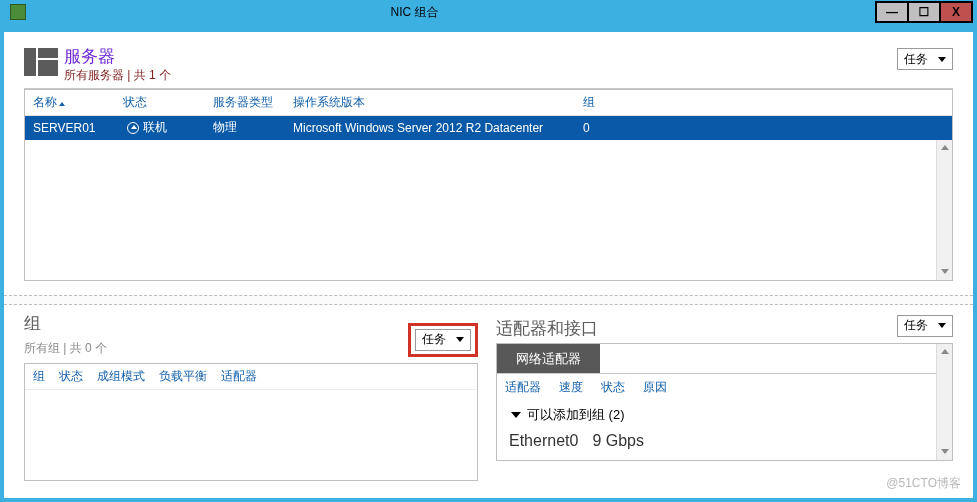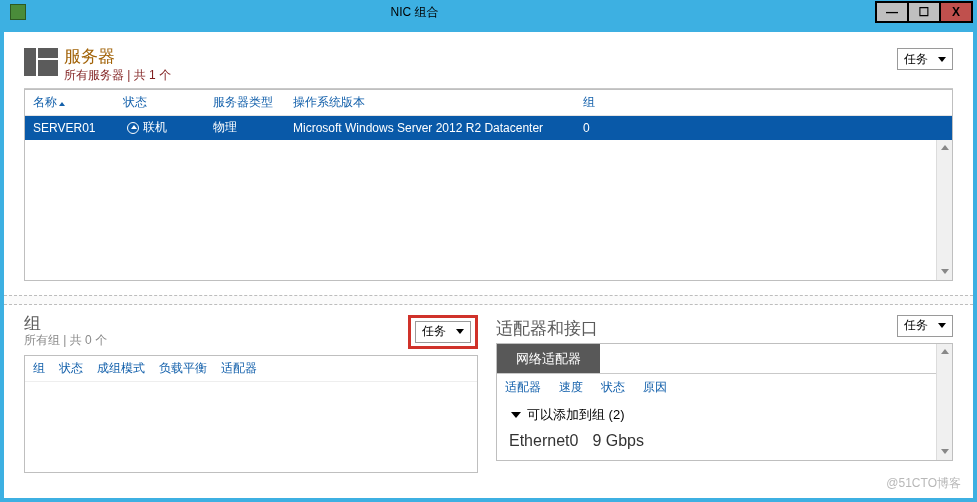--- a/index.html
+++ b/index.html
@@ -10,21 +10,21 @@
   .title-text { flex:1; text-align:center; color:#000; font-size:12px; margin-left:-80px; }
   .winbtns { display:flex; }
   .winbtn { width:34px; height:22px; border:2px solid #000; background:#bfbfbf; display:flex; align-items:center; justify-content:center; margin-left:-2px; font-size:12px; font-weight:bold; }
   .winbtn.close { background:#c0504d; color:#000; }
   .content { padding:16px 20px 10px 20px; }
   .panel-head { display:flex; align-items:flex-start; }
   .srv-icon { width:34px; height:28px; position:relative; margin-right:6px; }
   .srv-icon .b1{position:absolute;left:0;top:0;width:12px;height:28px;background:#5b5b5b;}
   .srv-icon .b2{position:absolute;left:14px;top:0;width:20px;height:10px;background:#5b5b5b;}
   .srv-icon .b3{position:absolute;left:14px;top:12px;width:20px;height:16px;background:#5b5b5b;}
-  .panel-title { color:#a16207; font-size:17px; font-weight:400; line-height:1.1; }
+  .panel-title { color:#6d28d9; font-size:17px; font-weight:400; line-height:1.1; }
   .panel-sub { color:#7f1d1d; font-size:12px; }
   .task-btn { margin-left:auto; border:1px solid #9a9a9a; height:22px; padding:0 6px; display:flex; align-items:center; font-size:12px; background:#fff; cursor:pointer; }
   .task-btn .arrow { margin-left:10px; border-left:4px solid transparent; border-right:4px solid transparent; border-top:5px solid #000; }
   .hr { height:1px; background:#c9c9c9; margin:4px 0 0 0; }
   .grid { border:1px solid #bfbfbf; }
   .ghdr { display:flex; height:26px; align-items:center; font-size:12px; color:#1360ab; padding:0 8px; border-bottom:1px solid #e4e4e4; }
   .col-name{width:90px;} .col-stat{width:90px;} .col-type{width:80px;}
   .col-os{width:290px;} .col-grp{width:60px;}
   .sort-caret{display:inline-block;margin-left:2px;border-left:3px solid transparent;border-right:3px solid transparent;border-bottom:4px solid #1360ab;}
   .row { display:flex; align-items:center; height:24px; background:#0959a8; color:#fff; font-size:12px; padding:0 8px; }
@@ -35,21 +35,21 @@
   .scroll-track .up,.scroll-track .dn{height:16px;display:flex;align-items:center;justify-content:center;}
   .scroll-track .up div{border-left:4px solid transparent;border-right:4px solid transparent;border-bottom:5px solid #888;}
   .scroll-track .dn{position:absolute;bottom:0;width:100%;}
   .scroll-track .dn div{border-left:4px solid transparent;border-right:4px solid transparent;border-top:5px solid #888;}
   .divider { height:10px; border-top:1px dashed #bdbdbd; border-bottom:1px dashed #bdbdbd; margin:14px -20px 10px -20px; background:#fbfbfb;}
   .lower { display:flex; gap:18px; }
   .lpanel { flex:0 0 454px; }
   .rpanel { flex:1; }
   .lp-head { display:flex; align-items:flex-end; }
   .lp-title { color:#5b5b5b; font-size:17px; line-height:1; }
-  .lp-sub { color:#8a8a8a; font-size:12px; margin-top:0;}
+  .lp-sub { color:#8a8a8a; font-size:12px; margin-top:8px;}
   .highlight-box{border:3px solid #d0322a; padding:3px 4px; margin-left:auto;}
   .lgrid{border:1px solid #bfbfbf;margin-top:6px;height:118px;position:relative;}
   .lg-hdr{display:flex;height:26px;align-items:center;font-size:12px;color:#1360ab;padding:0 8px;gap:14px;border-bottom:1px solid #eee;}
   .tabs{display:flex;border-bottom:1px solid #c9c9c9;height:30px;}
   .tab{padding:5px 18px;font-size:13px;border:1px solid #c9c9c9;border-bottom:none;margin-right:18px;background:#fff;color:#444;cursor:pointer;}
   .tab.active{background:#585858;color:#fff;border-color:#585858;}
   .rg-hdr{display:flex;height:24px;align-items:center;font-size:12px;color:#1360ab;padding:4px 8px 0 8px;gap:18px;}
   .rg-body{padding:4px 8px;font-size:13px;}
   .add-row{display:flex;align-items:center;padding:4px 2px;}
   .tri{border-top:5px solid transparent;border-bottom:5px solid transparent;border-left:6px solid #000;transform:rotate(90deg);margin-right:8px;margin-left:6px;}

